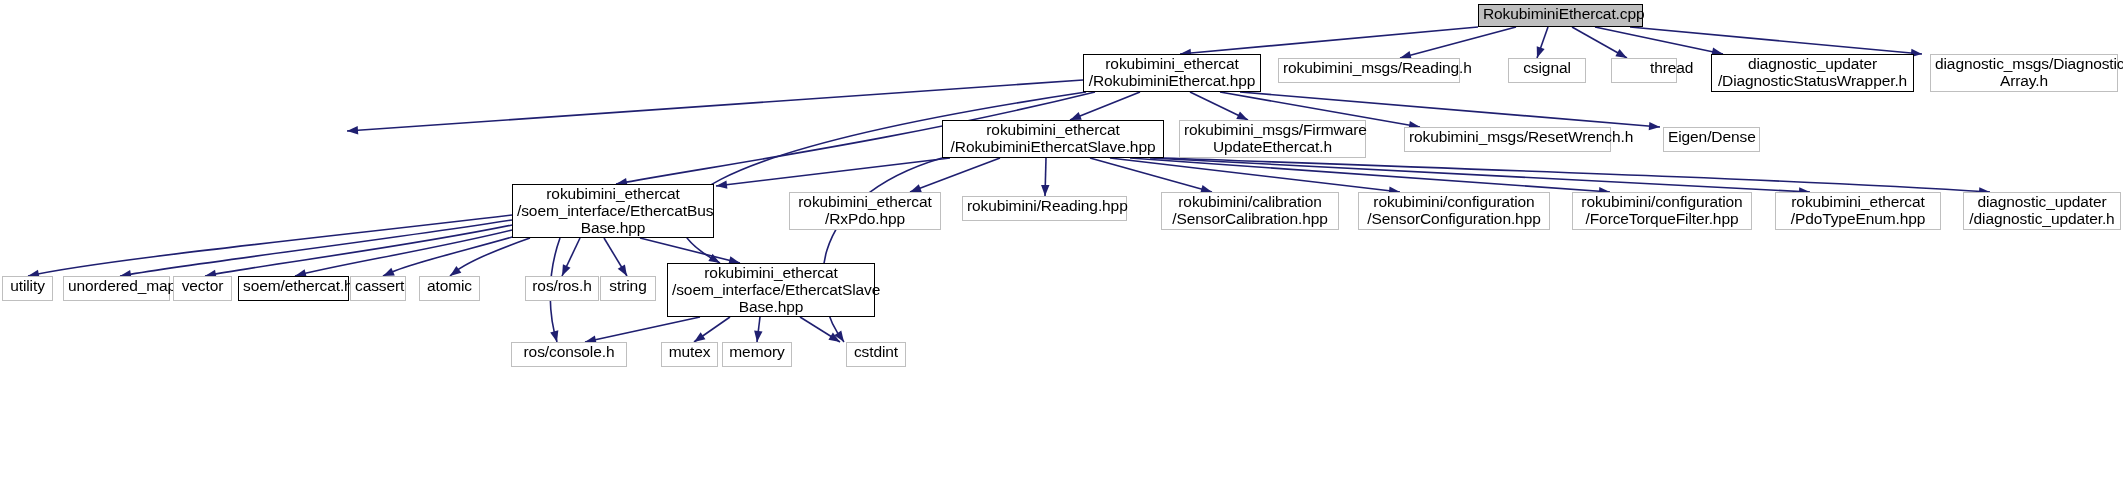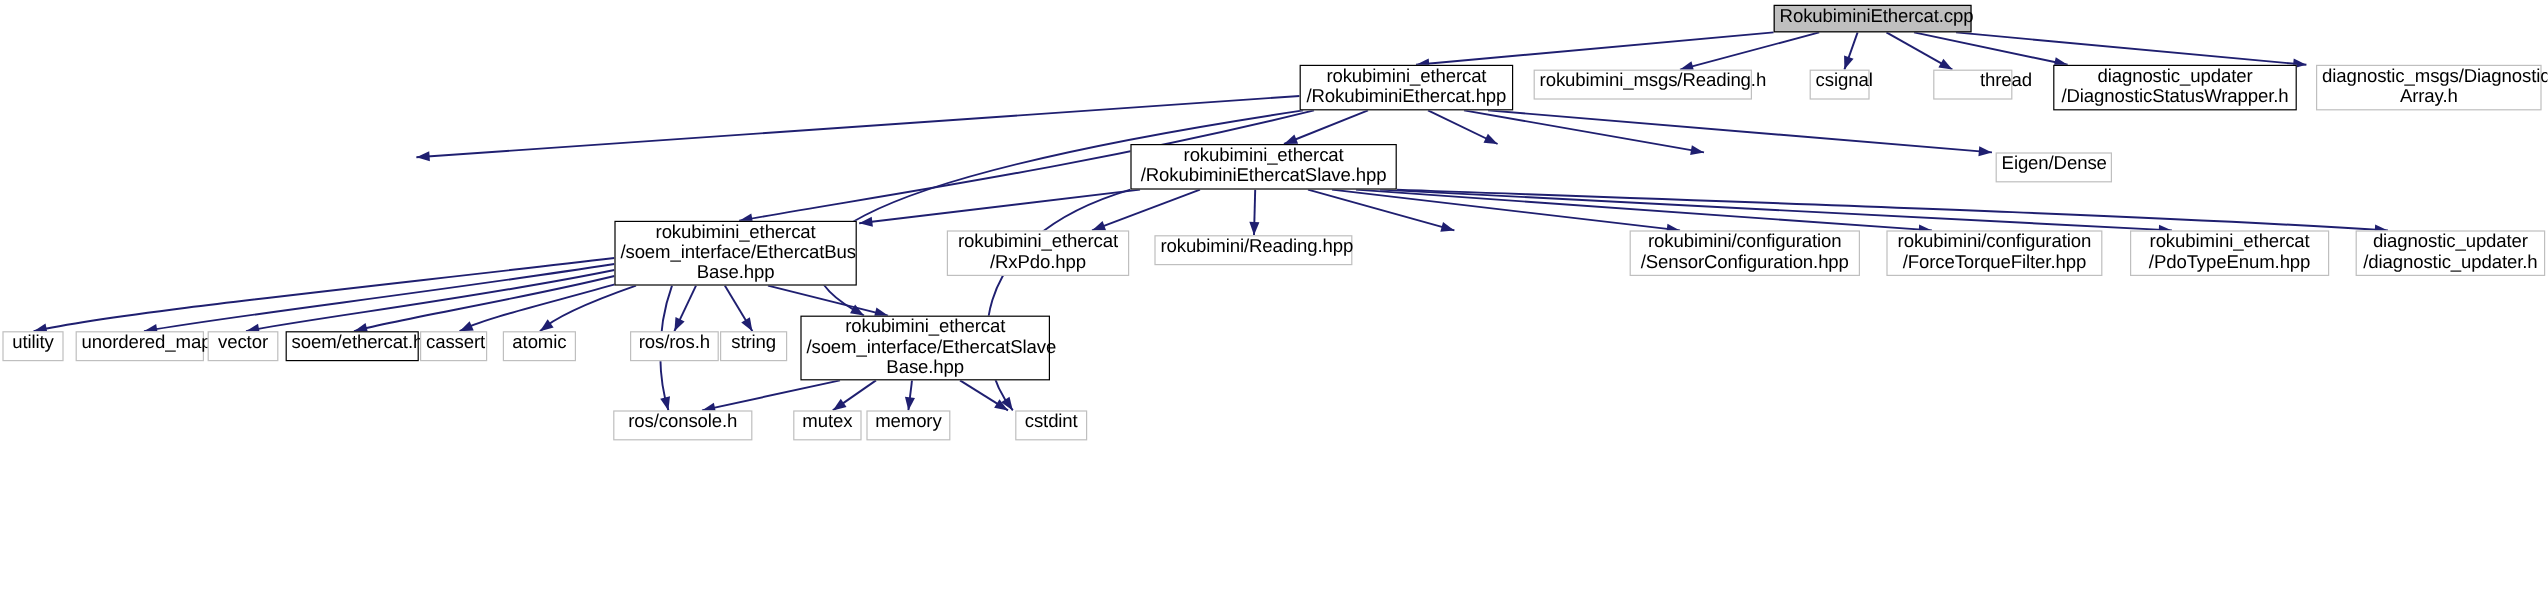--- a/index.html
+++ b/index.html
@@ -127,35 +127,40 @@
       <polygon points="694,342 700.6394217312283,332.2759021459626 705.4307362366764,339.1754170064353" fill="#1f1f70"></polygon>
       <path d="M 760,317 L 757,342" fill="none" stroke="#1f1f70" stroke-width="1.6"></path>
       <polygon points="757,342 754.1405127274966,330.57794534514954 762.4806783440727,331.57876375429413" fill="#1f1f70"></polygon>
       <path d="M 800,317 L 840,342" fill="none" stroke="#1f1f70" stroke-width="1.6"></path>
       <polygon points="840,342 828.4460252044921,339.7315938580652 832.898022884096,332.6084122191625" fill="#1f1f70"></polygon>
     </svg>
 <div class="node root" style="left: 1478px; top: 4px; width: 165px; height: 23px;"><span class="node-label">RokubiminiEthercat.cpp</span></div>
     <div class="node strong" style="left: 1083px; top: 54px; width: 178px; height: 38px;"><span class="node-label">rokubimini_ethercat
 /RokubiminiEthercat.hpp</span></div>
     <div class="node " style="left: 1278px; top: 58px; width: 182px; height: 25px;"><span class="node-label">rokubimini_msgs/Reading.h</span></div>
-    <div class="node " style="left: 1508px; top: 58px; width: 50px; height: 25px;"><span class="node-label">csignal</span></div>
+    <div class="node " style="left: 1508px; top: 58px; width: 78px; height: 25px;"><span class="node-label">csignal</span></div>
     <div class="node " style="left: 1611px; top: 58px; width: 66px; height: 25px; padding-left: 38px;"><span class="node-label">thread</span></div>
     <div class="node strong" style="left: 1711px; top: 54px; width: 203px; height: 38px;"><span class="node-label">diagnostic_updater
 /DiagnosticStatusWrapper.h</span></div>
     <div class="node " style="left: 1930px; top: 54px; width: 188px; height: 38px;"><span class="node-label">diagnostic_msgs/Diagnostic
 Array.h</span></div>
     <div class="node strong" style="left: 942px; top: 120px; width: 222px; height: 38px;"><span class="node-label">rokubimini_ethercat
 /RokubiminiEthercatSlave.hpp</span></div>
+    <div class="node " style="left: 1179px; top: 120px; width: 187px; height: 38px;"><span class="node-label">rokubimini_msgs/Firmware
+UpdateEthercat.h</span></div>
+    <div class="node " style="left: 1404px; top: 127px; width: 207px; height: 25px;"><span class="node-label">rokubimini_msgs/ResetWrench.h</span></div>
     <div class="node " style="left: 1663px; top: 127px; width: 97px; height: 25px;"><span class="node-label">Eigen/Dense</span></div>
     <div class="node strong" style="left: 512px; top: 184px; width: 202px; height: 54px;"><span class="node-label">rokubimini_ethercat
 /soem_interface/EthercatBus
 Base.hpp</span></div>
     <div class="node " style="left: 789px; top: 192px; width: 152px; height: 38px;"><span class="node-label">rokubimini_ethercat
 /RxPdo.hpp</span></div>
     <div class="node " style="left: 962px; top: 196px; width: 165px; height: 25px;"><span class="node-label">rokubimini/Reading.hpp</span></div>
+    <div class="node " style="left: 1161px; top: 192px; width: 178px; height: 38px;"><span class="node-label">rokubimini/calibration
+/SensorCalibration.hpp</span></div>
     <div class="node " style="left: 1358px; top: 192px; width: 192px; height: 38px;"><span class="node-label">rokubimini/configuration
 /SensorConfiguration.hpp</span></div>
     <div class="node " style="left: 1572px; top: 192px; width: 180px; height: 38px;"><span class="node-label">rokubimini/configuration
 /ForceTorqueFilter.hpp</span></div>
     <div class="node " style="left: 1775px; top: 192px; width: 166px; height: 38px;"><span class="node-label">rokubimini_ethercat
 /PdoTypeEnum.hpp</span></div>
     <div class="node " style="left: 1963px; top: 192px; width: 158px; height: 38px;"><span class="node-label">diagnostic_updater
 /diagnostic_updater.h</span></div>
     <div class="node " style="left: 2px; top: 276px; width: 51px; height: 25px;"><span class="node-label">utility</span></div>
     <div class="node " style="left: 63px; top: 276px; width: 107px; height: 25px;"><span class="node-label">unordered_map</span></div>

